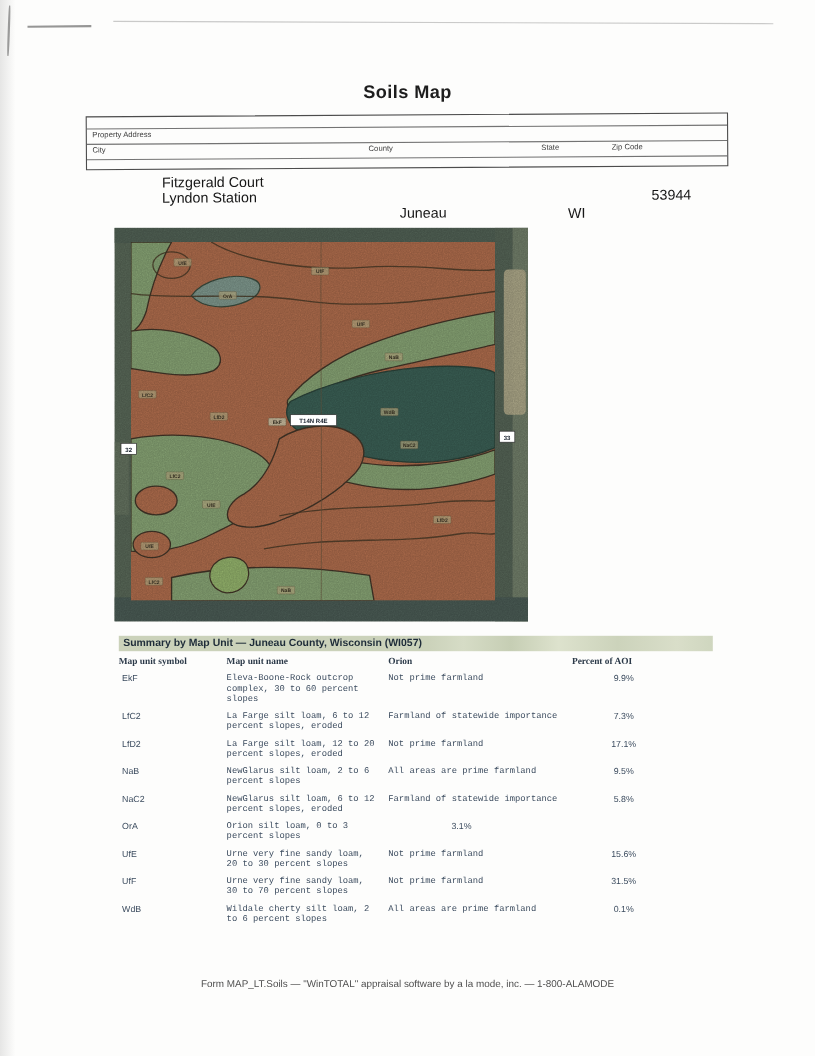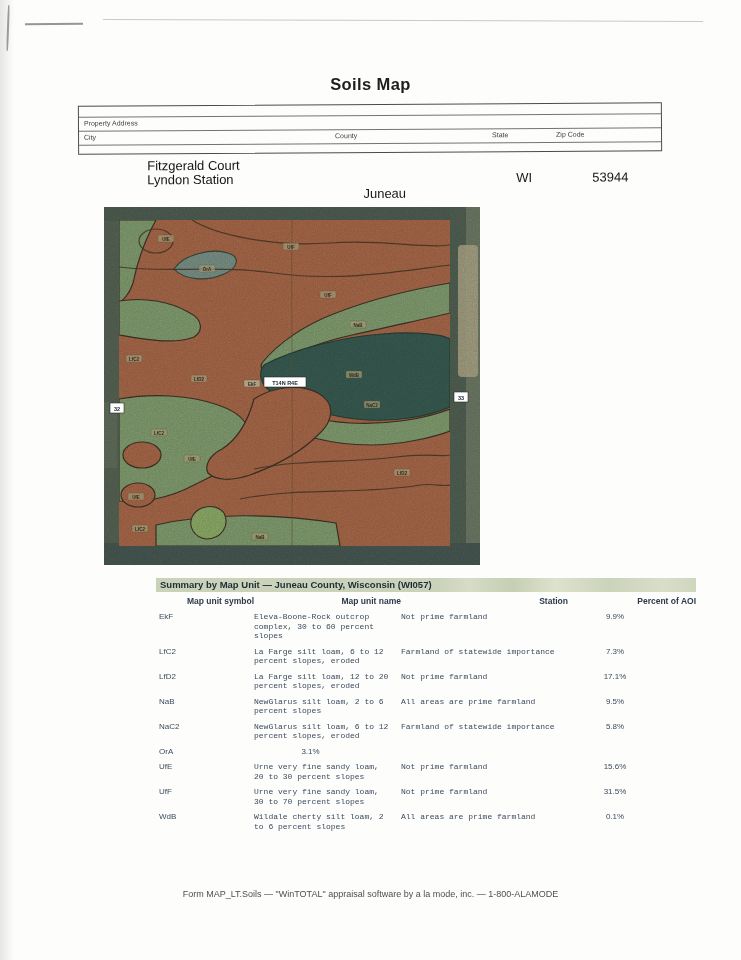--- a/index.html
+++ b/index.html
@@ -16,27 +16,27 @@
         font-size:16.5px;font-weight:bold;letter-spacing:.4px;color:#1d1d1d;}
 
   .form-box{position:absolute;left:78px;top:104px;width:582px;height:47px;
         border:1px solid #4c4c4c;transform:rotate(-.35deg);color:#222;}
   .fline{position:absolute;left:0;width:582px;height:1px;background:#5a5a5a;opacity:.85;}
   .flabel{position:absolute;font-size:7px;color:#3d3d3d;white-space:nowrap;}
   .fvalue{position:absolute;font-size:13px;color:#161616;white-space:nowrap;margin-top:40px;}
 
   .soils-map{position:absolute;left:104px;top:207px;}
 
-  .sum-table{position:absolute;left:108px;top:578px;width:540px;color:#3b4b5e;margin-left:48px;}
+  .sum-table{position:absolute;left:108px;top:578px;width:540px;color:#3b4b5e;}
   .band{height:14px;line-height:14px;padding-left:4px;box-sizing:border-box;
         font-size:9.5px;font-weight:bold;color:#1e2c39;
         background:linear-gradient(90deg,#cbd2ba 0%,#cbd2ba 52%,#d6dcc6 58%,#c6ceb4 66%,#dde2cd 74%,#ccd3bb 84%,#d9dec9 94%,#cfd6bf 100%);}
   .thead,.trow,.totals{display:grid;grid-template-columns:98px 147px 167px 128px;}
   .thead{padding:4px 0 3px 0;font-size:8.5px;font-weight:bold;color:#2c3a49;}
-  .thead div{text-align:right;}
+  .thead div{text-align:left;font-family:Liberation Serif, serif;}
   .trow{padding:3px 0;font-size:8px;line-height:9.5px;}
   .c1{padding-left:3px;}
   .c2,.c3{padding-right:10px;font-family:Liberation Mono, monospace;}
   .c4{text-align:center;padding-right:34px;}
   .totals{padding-top:5px;font-size:8.5px;font-weight:bold;color:#2c3a49;}
   .totals .tl{grid-column:1 / span 3;padding-left:3px;}
 
   .footer{position:absolute;left:0;top:889px;width:741px;text-align:center;
         font-size:9px;color:#4f4f4f;}
 </style>
@@ -56,21 +56,21 @@
     <div class="fline" style="top:10px"></div>
     <div class="fline" style="top:24px"></div>
     <div class="fline" style="top:38px"></div>
     <span class="flabel" style="left:5px;top:13px">Property Address</span>
     <span class="fvalue" style="left:68px;top:12px">Fitzgerald Court</span>
     <span class="flabel" style="left:5px;top:27px">City</span>
     <span class="fvalue" style="left:68px;top:26px">Lyndon Station</span>
     <span class="flabel" style="left:256px;top:27px">County</span>
     <span class="fvalue" style="left:284px;top:41px">Juneau</span>
     <span class="flabel" style="left:413px;top:27px">State</span>
-    <span class="fvalue" style="left:437px;top:26px">WI</span>
+    <span class="fvalue" style="left:437px;top:42px">WI</span>
     <span class="flabel" style="left:477px;top:27px">Zip Code</span>
     <span class="fvalue" style="left:513px;top:26px">53944</span>
   </div>
 
   <svg class="soils-map" width="376" height="358" viewBox="0 0 376 358">
     <defs>
       <filter id="grain" x="0" y="0" width="100%" height="100%">
         <feTurbulence type="fractalNoise" baseFrequency="0.9" numOctaves="2" stitchTiles="stitch"></feTurbulence>
         <feColorMatrix type="matrix" values="0 0 0 0 0  0 0 0 0 0  0 0 0 0 0  .55 .55 .55 0 0"></feColorMatrix>
       </filter>
@@ -201,21 +201,21 @@
       <rect x="350" y="185" width="14" height="10" fill="#ffffff" stroke="#2a2a2a" stroke-width=".6"></rect>
       <text x="357" y="192.6" font-size="5.5">33</text>
     </g>
   </svg>
 
   <div class="sum-table">
     <div class="band">Summary by Map Unit — Juneau County, Wisconsin (WI057)</div>
     <div class="thead">
       <div>Map unit symbol</div>
       <div>Map unit name</div>
-      <div>Station</div>
+      <div>Orion</div>
       <div>Percent of AOI</div>
     </div>
     <div>
   <div class="trow">
     <div class="c1">EkF</div>
     <div class="c2">Eleva-Boone-Rock outcrop complex, 30 to 60 percent slopes</div>
     <div class="c3">Not prime farmland</div>
     <div class="c4">9.9%</div>
   </div>
 
@@ -242,20 +242,21 @@
 
   <div class="trow">
     <div class="c1">NaC2</div>
     <div class="c2">NewGlarus silt loam, 6 to 12 percent slopes, eroded</div>
     <div class="c3">Farmland of statewide importance</div>
     <div class="c4">5.8%</div>
   </div>
 
   <div class="trow">
     <div class="c1">OrA</div>
+    <div class="c2">Orion silt loam, 0 to 3 percent slopes</div>
     <div class="c4">3.1%</div>
   </div>
 
   <div class="trow">
     <div class="c1">UfE</div>
     <div class="c2">Urne very fine sandy loam, 20 to 30 percent slopes</div>
     <div class="c3">Not prime farmland</div>
     <div class="c4">15.6%</div>
   </div>
 

